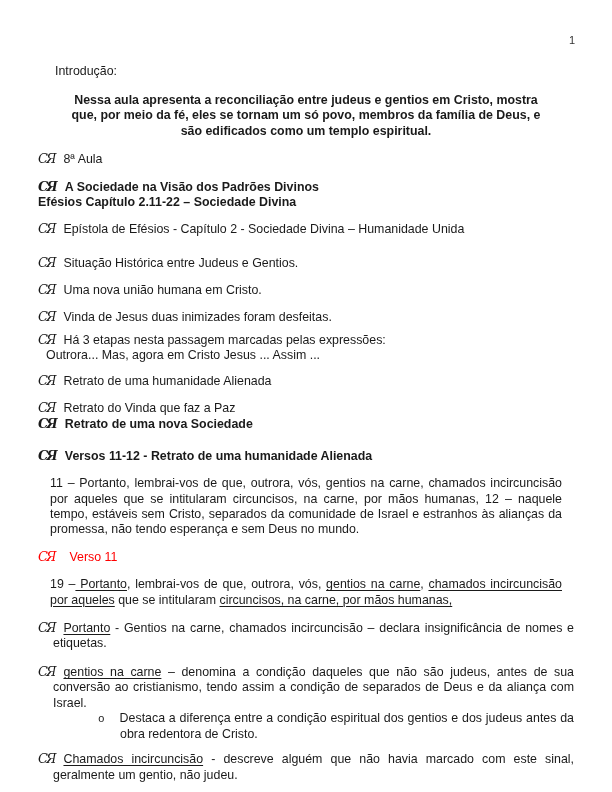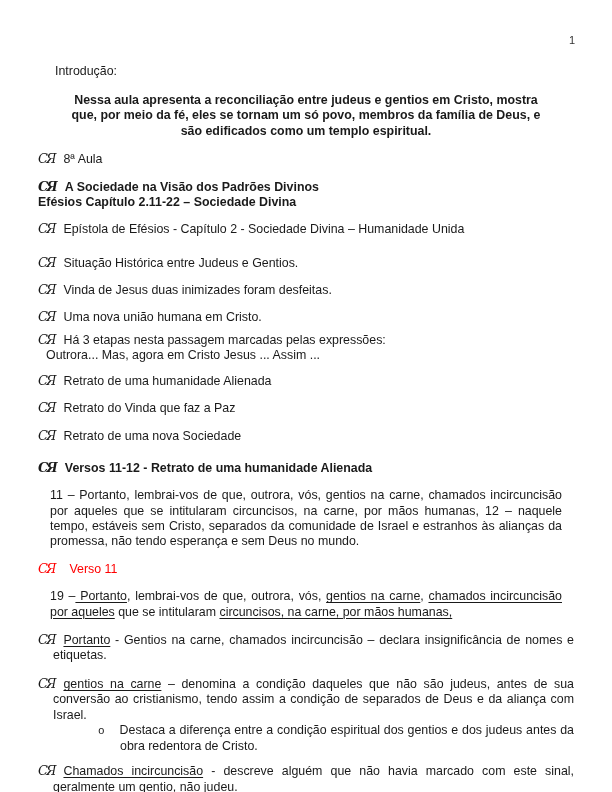--- a/index.html
+++ b/index.html
@@ -60,21 +60,21 @@
   
   .mt-aula{ margin-top:12px; }
   .mt-title{ margin-top:12px; }
   .mt-epistola{ margin-top:11px; }
   .mt-c1{ margin-top:17px; }
   .mt-c{ margin-top:11px; }
   .mt-etapas{ margin-top:7px; }
   .etapas-l2{ margin-left:8px; }
   .mt-r1{ margin-top:9px; }
   .mt-r2{ margin-top:11px; }
-  .mt-r3{ margin-top:12px; }
+  .mt-r3{ margin-top:0;font-weight:bold; }
   .mt-versos{ margin-top:16px; }
   .mt-verso11{ margin-top:10px; }
   .mt-note0{ margin-top:0; }
   .mt-note1{ margin-top:13px; }
   .mt-note2{ margin-top:9px; }
 </style>
 </head>
 <body>
 
 <div class="page">
@@ -95,24 +95,24 @@
   <div class="cline bold">Efésios Capítulo 2.11-22 – Sociedade Divina</div>
 
   <div class="li mt-epistola">
     <span class="glyph">CЯ</span><span>Epístola de Efésios - Capítulo 2 - Sociedade Divina – Humanidade Unida</span>
   </div>
 
   <div class="cline mt-c1">
     <span class="glyph">CЯ</span><span>Situação Histórica entre Judeus e Gentios.</span>
   </div>
   <div class="cline mt-c">
-    <span class="glyph">CЯ</span><span>Vinda de Jesus duas inimizades foram desfeitas.</span>
+    <span class="glyph">CЯ</span><span>Uma nova união humana em Cristo.</span>
   </div>
   <div class="cline mt-c">
-    <span class="glyph">CЯ</span><span>Uma nova união humana em Cristo.</span>
+    <span class="glyph">CЯ</span><span>Vinda de Jesus duas inimizades foram desfeitas.</span>
   </div>
 
   <div class="li mt-etapas">
     <span class="glyph">CЯ</span><span>Há 3 etapas nesta passagem marcadas pelas expressões:</span>
   </div>
   <div class="etapas-l2">Outrora... Mas, agora em Cristo Jesus ... Assim ...</div>
 
   <div class="cline mt-r1">
     <span class="glyph">CЯ</span><span>Retrato de uma humanidade Alienada</span>
   </div>

